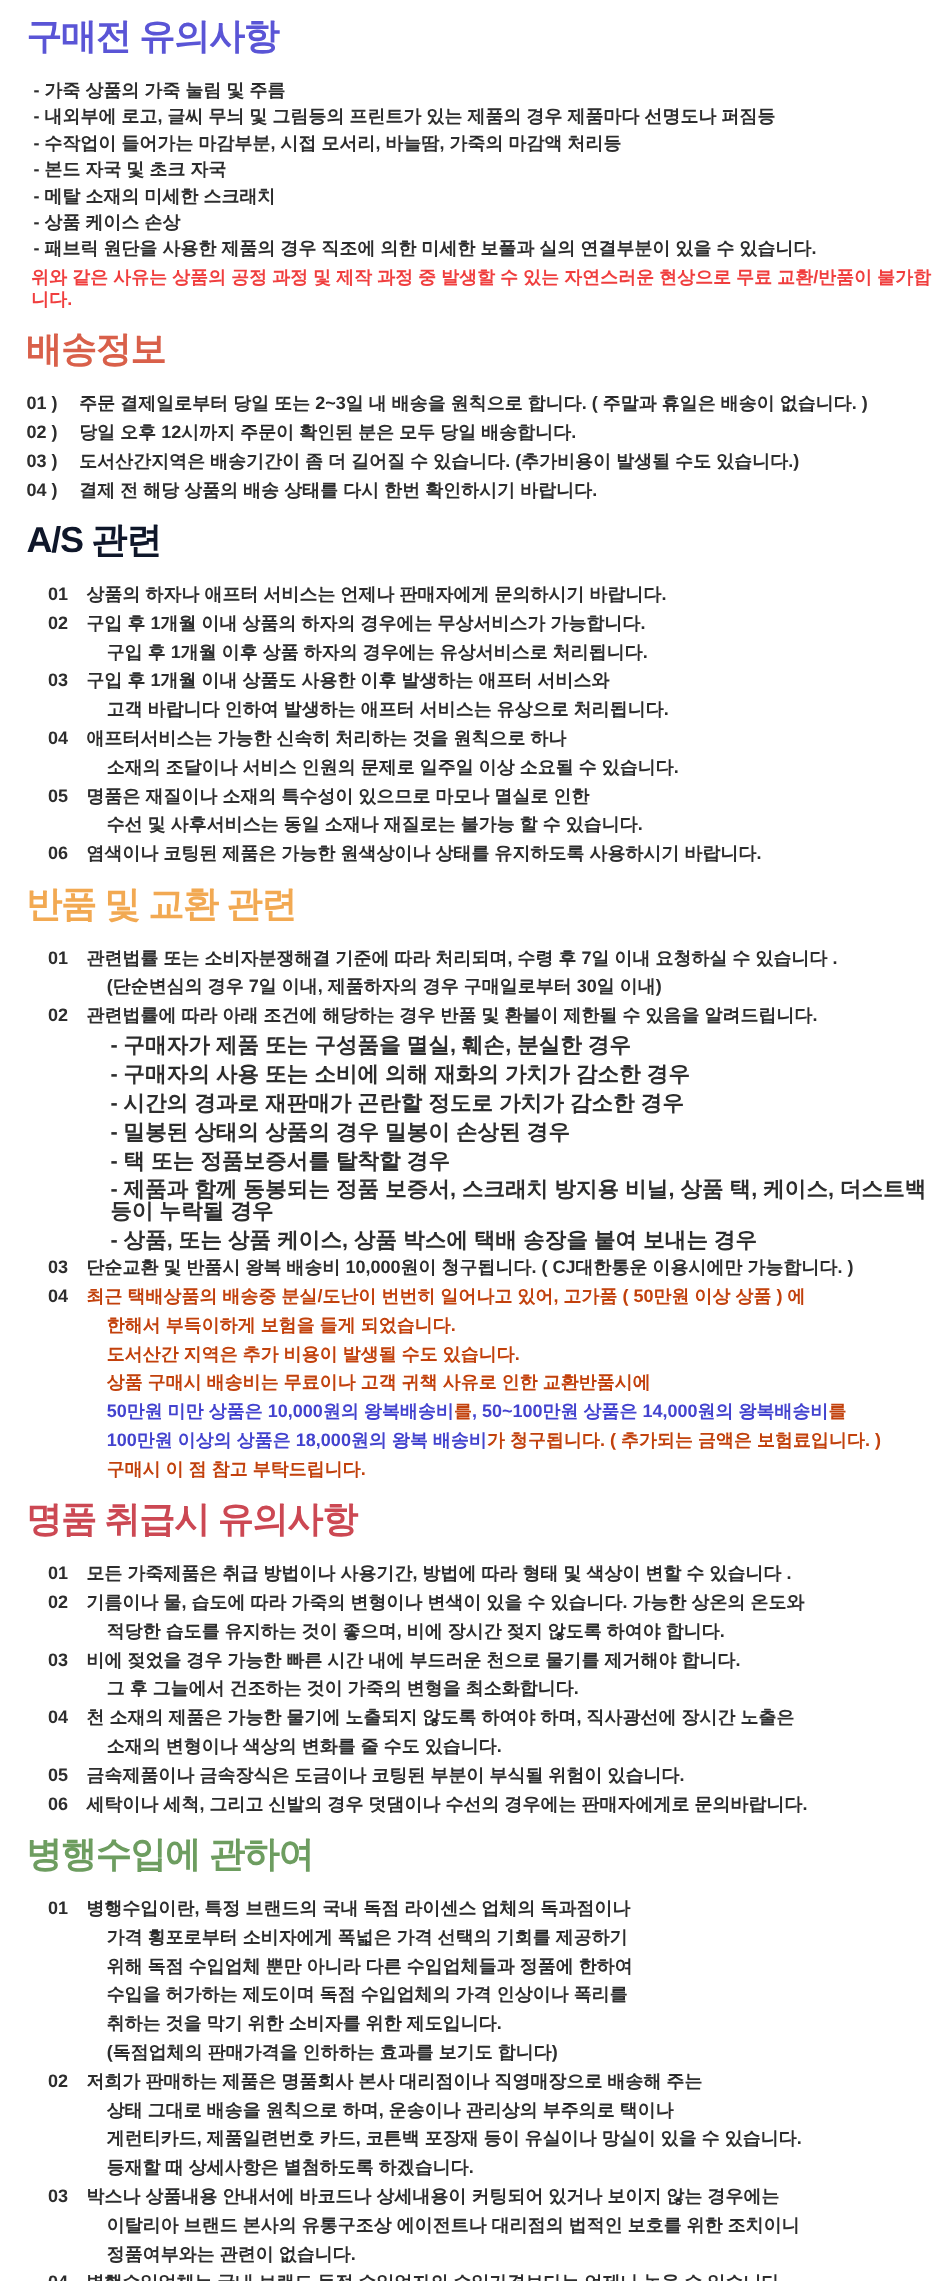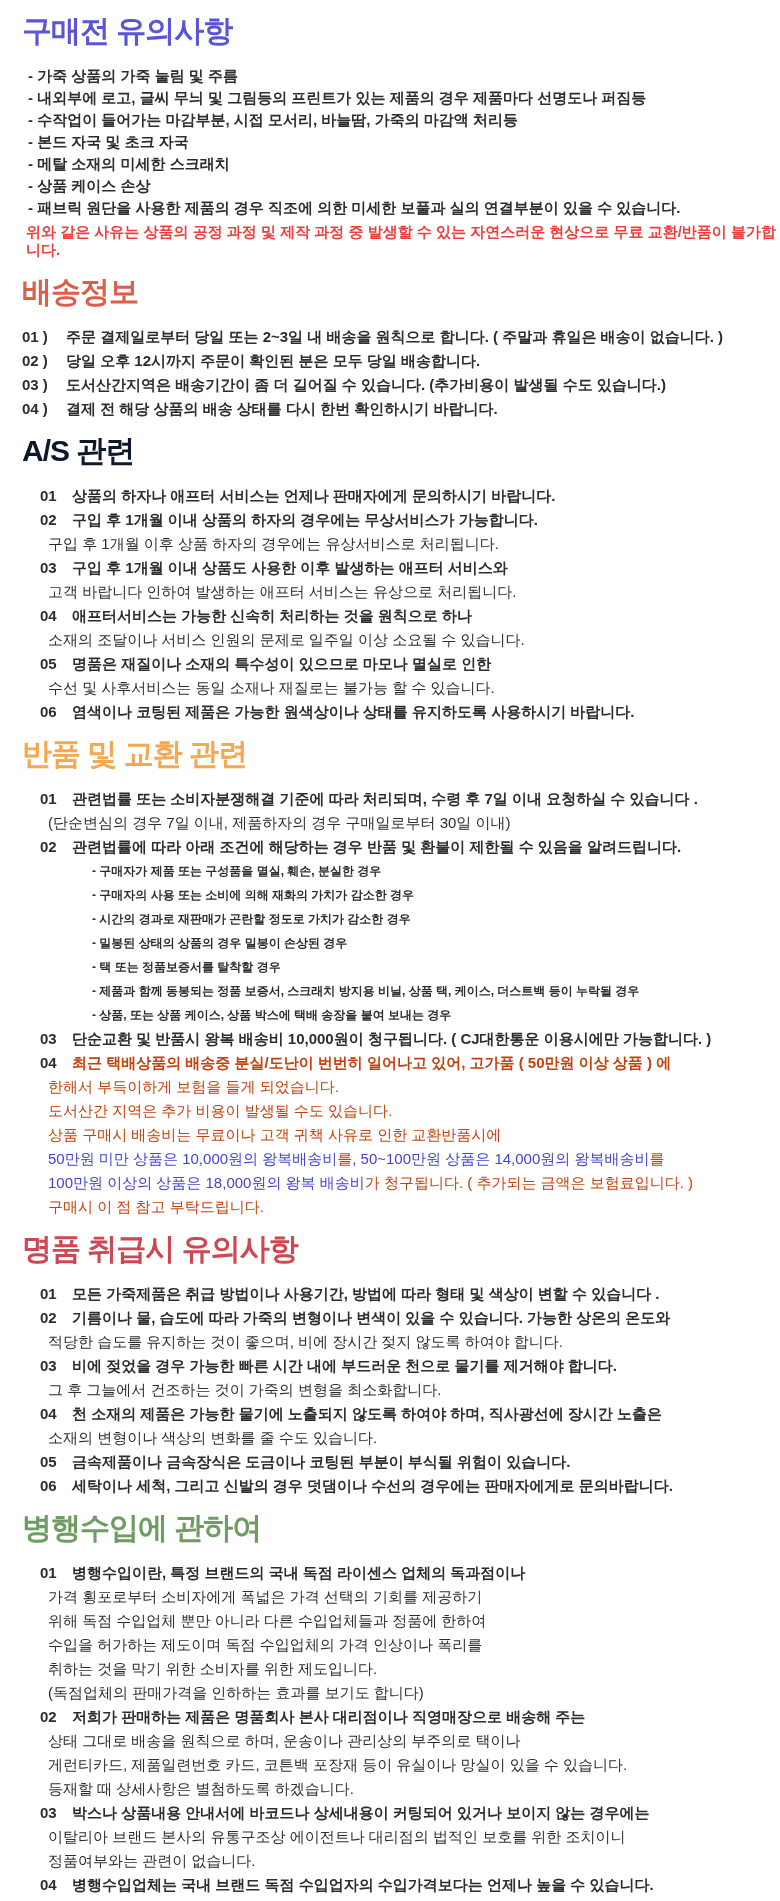--- a/index.html
+++ b/index.html
@@ -9,22 +9,22 @@
   .hd {
     font-size:30px; font-weight:900; letter-spacing:-1px;
     margin:0 0 20px 22px; line-height:1.1;
   }
   .bl { margin:0 0 4px 28px; font-size:15px; line-height:18px; font-weight:600; }
   .warning { margin:6px 0 0 26px; font-size:15px; line-height:18px; font-weight:700; color:#f03e3e; }
   .row { display:flex; margin:0 0 6px 0; font-size:15px; line-height:18px; font-weight:600; }
   .num { flex:none; min-width:22px; margin-left:40px; margin-right:10px; }
   .num-wide { min-width:36px; margin-left:22px; margin-right:8px; }
   .txt { flex:1; padding-right:14px; }
-  .cont { margin:0 0 6px 48px; font-size:15px; line-height:18px; font-weight:400; }
-  .cond { margin:0 0 6px 92px; font-size:12px; line-height:18px; font-weight:600; }
+  .cont { margin:0 0 6px 89px; font-size:15px; line-height:18px; font-weight:700; }
+  .cond { margin:0 0 6px 92px; font-size:18px; line-height:18px; font-weight:600; }
   .t-red { color:#c2410c; }
   .t-blue { color:#4343cf; }
 </style>
 </head>
 <body>
 
 <div class="page">
 
   <section class="sec">
     <h1 class="hd" style="color: rgb(90, 85, 214);">구매전 유의사항</h1>

